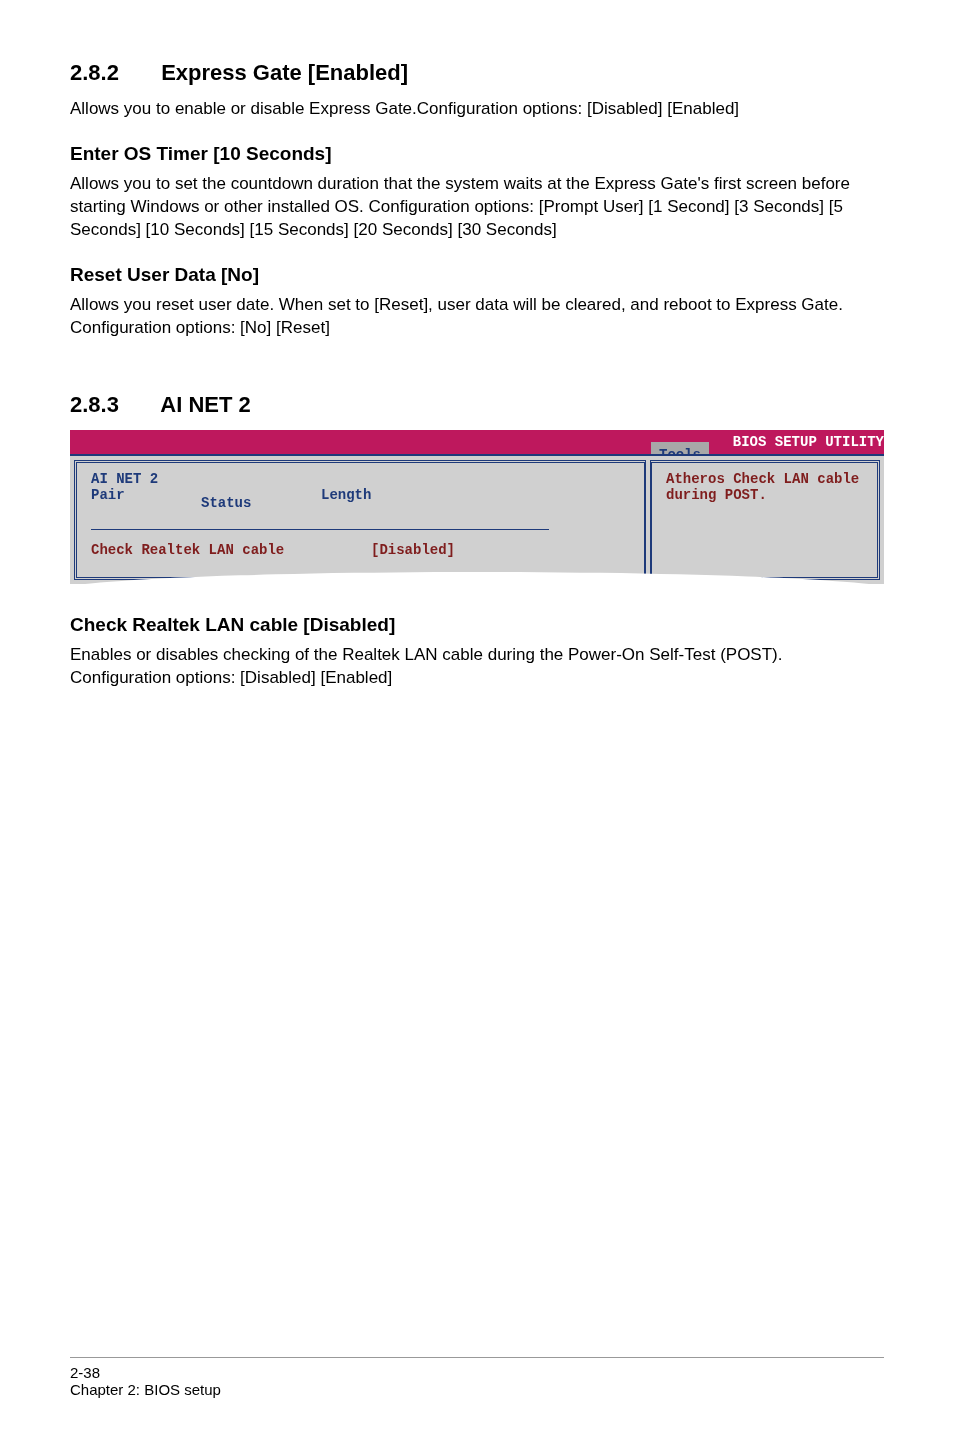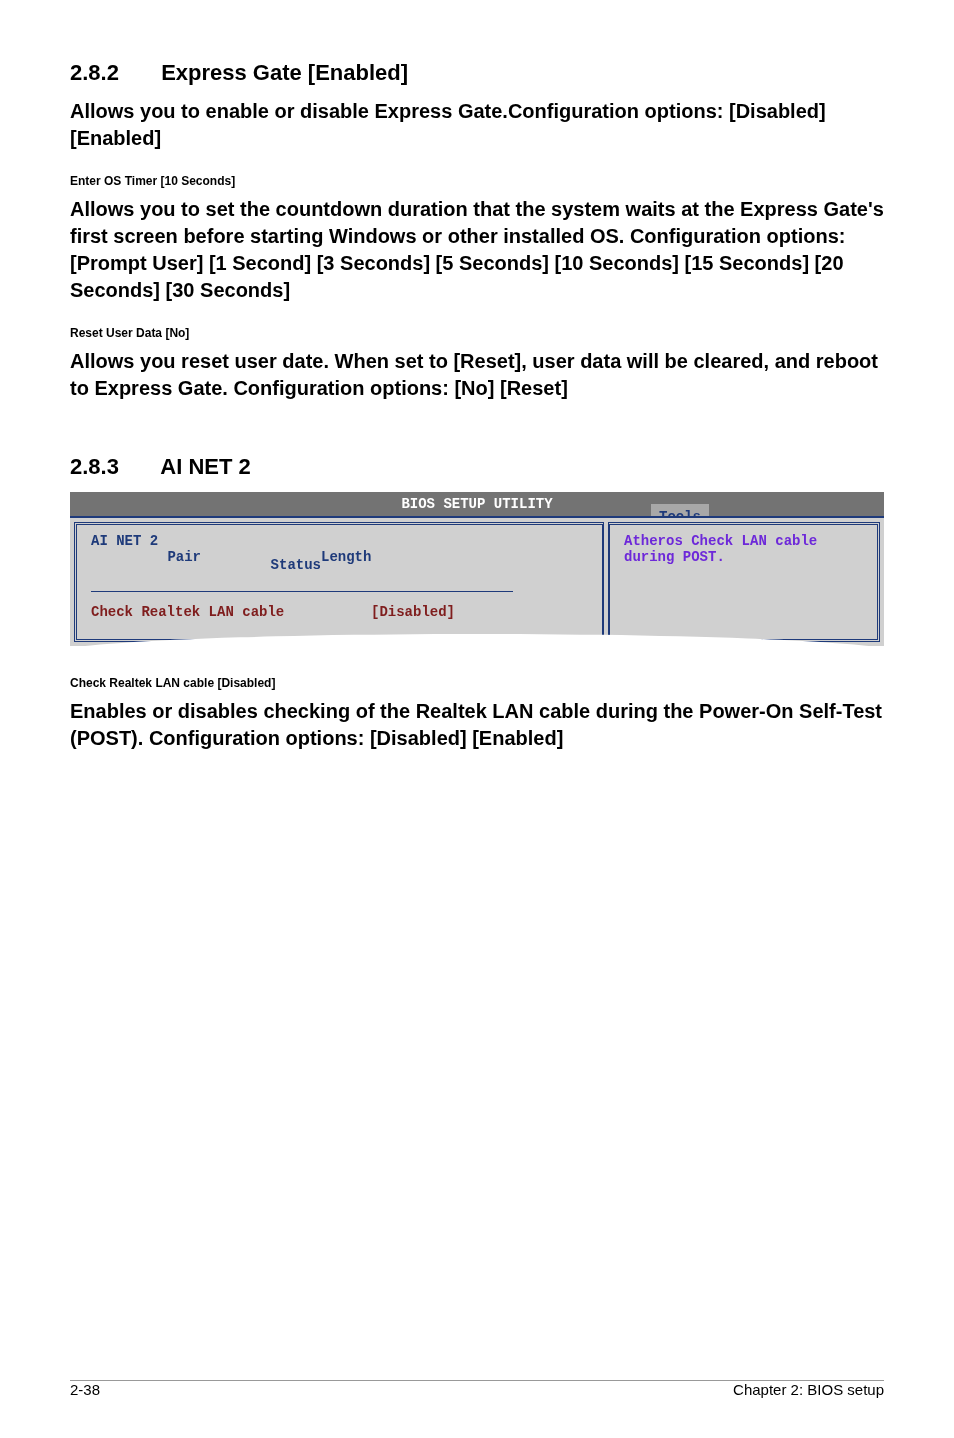--- a/index.html
+++ b/index.html
@@ -19,41 +19,40 @@
     .section-heading {
       font-size: 22px;
       font-weight: bold;
       margin-bottom: 12px;
     }
     .section-num {
       display: inline-block;
       width: 85px;
     }
     .body-text {
-      font-size: 20px;
+      font-size: 17px;
       line-height: 1.35;
       margin-bottom: 22px;
-      font-weight: bold;
     }
     .sub-heading {
-      font-size: 12px;
+      font-size: 19px;
       font-weight: bold;
       margin-bottom: 8px;
     }
     .bios-container {
       width: 100%;
       margin-bottom: 30px;
     }
     .bios-header {
-      background: #737373;
+      background: #be185d;
       color: #fff;
       font-family: 'Courier New', monospace;
       font-weight: bold;
       font-size: 14px;
-      text-align: center;
+      text-align: right;
       position: relative;
       height: 24px;
       line-height: 24px;
     }
     .bios-tab {
       position: absolute;
       right: 175px;
       top: 12px;
       background: #a8a8a8;
       color: #1e3a7a;
@@ -75,33 +74,32 @@
       border-right: 2px solid #1e3a7a;
       margin: 4px 2px 4px 4px;
       padding: 8px 14px;
       font-family: 'Courier New', monospace;
       font-size: 14px;
       font-weight: bold;
       color: #1e3a7a;
       position: relative;
     }
     .bios-right {
-      width: 272px;
+      width: 230px;
       border: 3px double #1e3a7a;
       border-left: 2px solid #1e3a7a;
       margin: 4px 4px 4px 2px;
       padding: 8px 14px;
       font-family: 'Courier New', monospace;
       font-size: 14px;
       font-weight: bold;
-      color: #6d28d9;
+      color: #7f1d1d;
     }
     .bios-row-header {
       display: flex;
-      text-align: right;
     }
     .bios-col1 { width: 110px; }
     .bios-col2 { width: 120px; margin-top: 8px; }
     .bios-divider {
       border-top: 1px solid #1e3a7a;
       margin: 18px 0 12px 0;
       width: 85%;
     }
     .bios-setting-row {
       color: #7f1d1d;
@@ -117,23 +115,25 @@
       background: #fff;
       border-radius: 50% 50% 0 0 / 100% 100% 0 0;
       transform: scaleX(1.05);
     }
     .footer {
       position: absolute;
       bottom: 40px;
       left: 70px;
       right: 70px;
       border-top: 1px solid #999;
+      padding-top: 6px;
       display: flex;
       justify-content: space-between;
       font-size: 15px;
+      flex-direction: column;
     }
     .spacer-lg { height: 30px; }
   </style>
 </head>
 <body>
 
 <h2 class="section-heading">
   <span class="section-num">2.8.2</span>
   <span>Express Gate [Enabled]</span>
 </h2>

